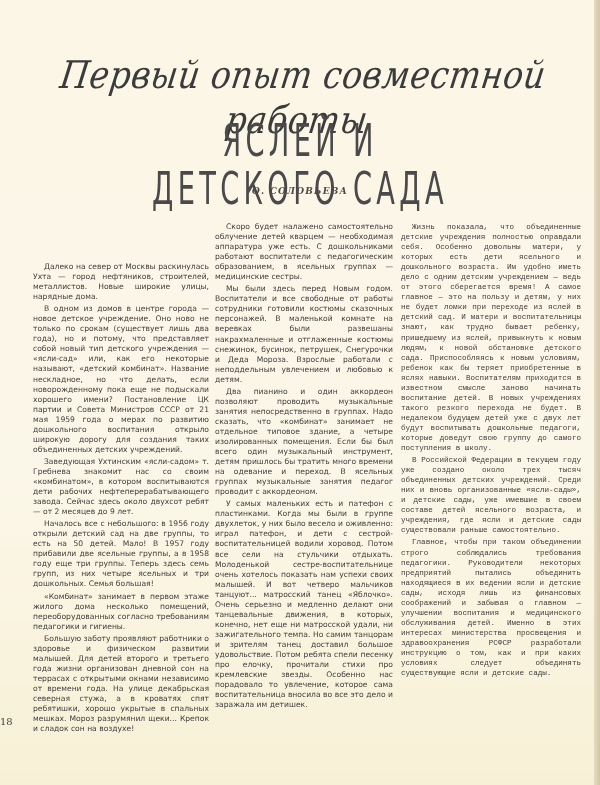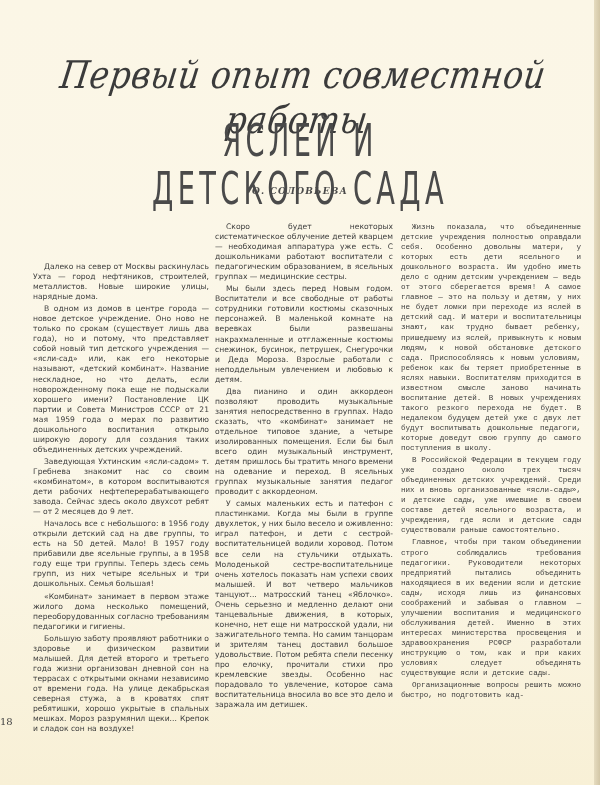--- a/index.html
+++ b/index.html
@@ -65,28 +65,27 @@
   <div class="col col1">
     <p>Далеко на север от Москвы раскинулась Ухта — город нефтяников, строителей, металлистов. Новые широкие улицы, нарядные дома.</p>
     <p>В одном из домов в центре города — новое детское учреждение. Оно ново не только по срокам (существует лишь два года), но и потому, что представляет собой новый тип детского учреждения — «ясли-сад» или, как его некоторые называют, «детский комбинат». Название нескладное, но что делать, если новорожденному пока еще не подыскали хорошего имени? Постановление ЦК партии и Совета Министров СССР от 21 мая 1959 года о мерах по развитию дошкольного воспитания открыло широкую дорогу для создания таких объединенных детских учреждений.</p>
     <p>Заведующая Ухтинским «ясли-садом» т. Гребнева знакомит нас со своим «комбинатом», в котором воспитываются дети рабочих нефтеперерабатывающего завода. Сейчас здесь около двухсот ребят — от 2 месяцев до 9 лет.</p>
     <p>Началось все с небольшого: в 1956 году открыли детский сад на две группы, то есть на 50 детей. Мало! В 1957 году прибавили две ясельные группы, а в 1958 году еще три группы. Теперь здесь семь групп, из них четыре ясельных и три дошкольных. Семья большая!</p>
     <p>«Комбинат» занимает в первом этаже жилого дома несколько помещений, переоборудованных согласно требованиям педагогики и гигиены.</p>
     <p>Большую заботу проявляют работники о здоровье и физическом развитии малышей. Для детей второго и третьего года жизни организован дневной сон на террасах с открытыми окнами независимо от времени года. На улице декабрьская северная стужа, а в кроватях спят ребятишки, хорошо укрытые в спальных мешках. Мороз разрумянил щеки... Крепок и сладок сон на воздухе!</p>
   </div>
 
   <div class="col col2">
-    <p>Скоро будет некоторых систематическое облучение детей кварцем — необходимая аппаратура уже есть. С дошкольниками работают воспитатели с педагогическим образованием, в ясельных группах — медицинские сестры.</p>
+    <p>Скоро будет налажено самостоятельно облучение детей кварцем — необходимая аппаратура уже есть. С дошкольниками работают воспитатели с педагогическим образованием, в ясельных группах — медицинские сестры.</p>
     <p>Мы были здесь перед Новым годом. Воспитатели и все свободные от работы сотрудники готовили костюмы сказочных персонажей. В маленькой комнате на веревках были развешаны накрахмаленные и отглаженные костюмы снежинок, бусинок, петрушек, Снегурочки и Деда Мороза. Взрослые работали с неподдельным увлечением и любовью к детям.</p>
     <p>Два пианино и один аккордеон позволяют проводить музыкальные занятия непосредственно в группах. Надо сказать, что «комбинат» занимает не отдельное типовое здание, а четыре изолированных помещения. Если бы был всего один музыкальный инструмент, детям пришлось бы тратить много времени на одевание и переход. В ясельных группах музыкальные занятия педагог проводит с аккордеоном.</p>
     <p>У самых маленьких есть и патефон с пластинками. Когда мы были в группе двухлеток, у них было весело и оживленно: играл патефон, и дети с сестрой-воспитательницей водили хоровод. Потом все сели на стульчики отдыхать. Молоденькой сестре-воспитательнице очень хотелось показать нам успехи своих малышей. И вот четверо мальчиков танцуют... матросский танец «Яблочко». Очень серьезно и медленно делают они танцевальные движения, в которых, конечно, нет еще ни матросской удали, ни зажигательного темпа. Но самим танцорам и зрителям танец доставил большое удовольствие. Потом ребята спели песенку про елочку, прочитали стихи про кремлевские звезды. Особенно нас порадовало то увлечение, которое сама воспитательница вносила во все это дело и заражала им детишек.</p>
   </div>
 
   <div class="col col3">
     <p>Жизнь показала, что объединенные детские учреждения полностью оправдали себя. Особенно довольны матери, у которых есть дети ясельного и дошкольного возраста. Им удобно иметь дело с одним детским учреждением — ведь от этого сберегается время! А самое главное — это на пользу и детям, у них не будет ломки при переходе из яслей в детский сад. И матери и воспитательницы знают, как трудно бывает ребенку, пришедшему из яслей, привыкнуть к новым людям, к новой обстановке детского сада. Приспособляясь к новым условиям, ребенок как бы теряет приобретенные в яслях навыки. Воспитателям приходится в известном смысле заново начинать воспитание детей. В новых учреждениях такого резкого перехода не будет. В недалеком будущем детей уже с двух лет будут воспитывать дошкольные педагоги, которые доведут свою группу до самого поступления в школу.</p>
     <p>В Российской Федерации в текущем году уже создано около трех тысяч объединенных детских учреждений. Среди них и вновь организованные «ясли-сады», и детские сады, уже имевшие в своем составе детей ясельного возраста, и учреждения, где ясли и детские сады существовали раньше самостоятельно.</p>
     <p>Главное, чтобы при таком объединении строго соблюдались требования педагогики. Руководители некоторых предприятий пытались объединить находящиеся в их ведении ясли и детские сады, исходя лишь из финансовых соображений и забывая о главном — улучшении воспитания и медицинского обслуживания детей. Именно в этих интересах министерства просвещения и здравоохранения РСФСР разработали инструкцию о том, как и при каких условиях следует объединять существующие ясли и детские сады.</p>
-    <p>Организационные вопросы решить можно быстро, но подготовить кад-</p>
   </div>
 
   <div class="page-num">18</div>
 </div>
 <div class="edge"></div>
 
 </body></html>

